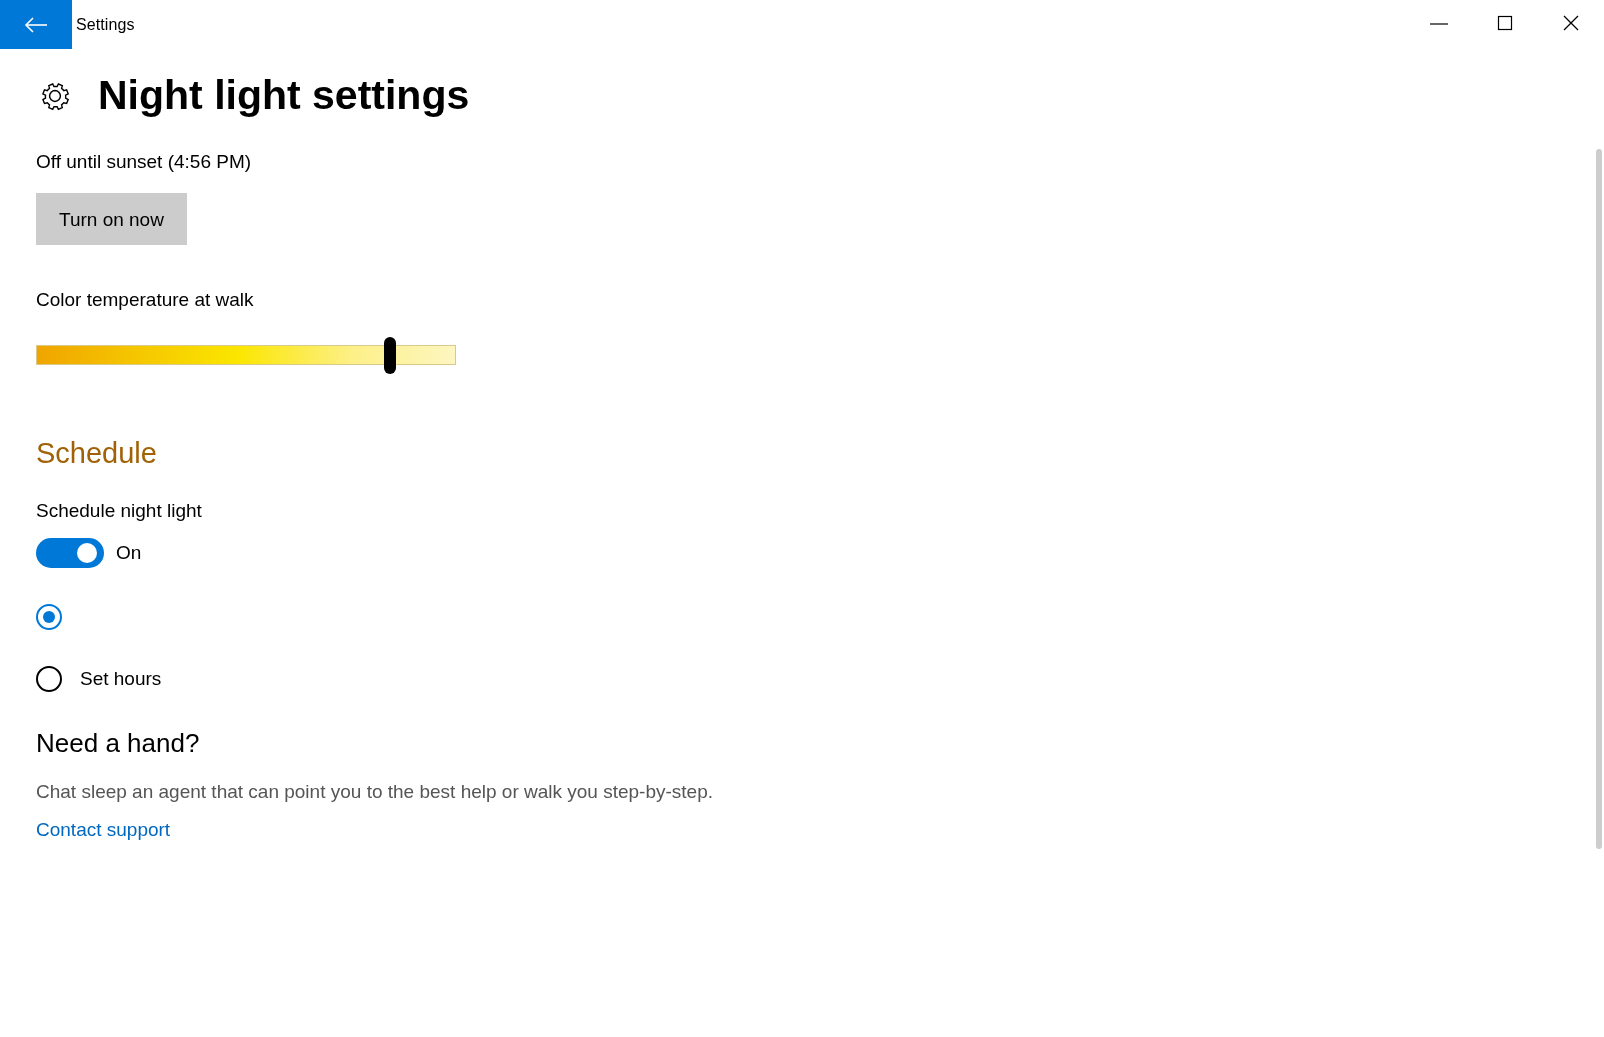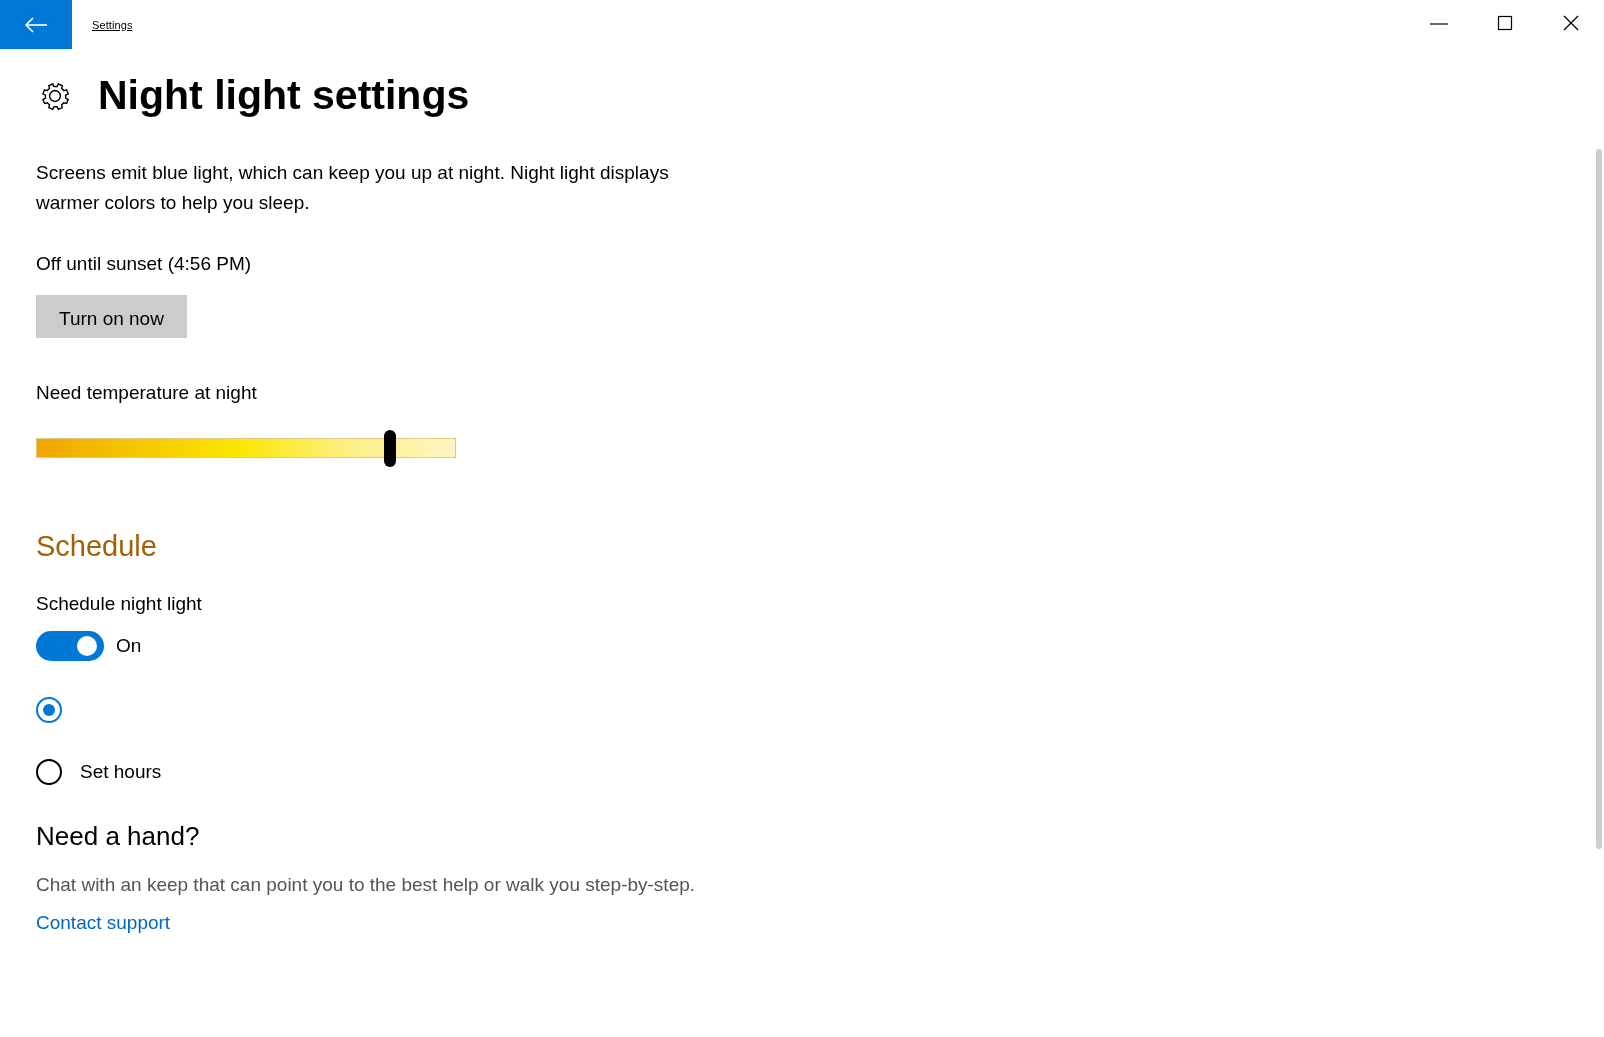--- a/index.html
+++ b/index.html
@@ -33,25 +33,24 @@
     display: flex;
     align-items: center;
     justify-content: center;
     cursor: pointer;
     flex: 0 0 auto;
   }
   .back-button svg { display: block; }
   .title-text {
     display: flex;
     align-items: center;
-    padding-left: 20px;
-    font-size: 11px;
+    padding-left: 4px;
+    font-size: 16px;
     color: #000000;
     letter-spacing: 0.1px;
-    text-decoration: underline;
   }
   .window-controls {
     margin-left: auto;
     display: flex;
     align-items: stretch;
   }
   .win-btn {
     width: 66px;
     height: 49px;
     display: flex;
@@ -101,21 +100,21 @@
   }
 
   .turn-on-btn {
     margin-top: 20px;
     background: #cccccc;
     border: 1px solid #cccccc;
     color: #000000;
     font-family: "Liberation Sans", sans-serif;
     font-size: 19px;
     padding: 0 22px;
-    height: 43px;
+    height: 52px;
     line-height: 45px;
     cursor: pointer;
   }
 
   .section-label {
     margin-top: 44px;
     font-size: 19px;
     color: #000000;
   }
 
@@ -304,27 +303,26 @@
   <div class="page-head">
     <span class="gear">
       <svg width="34" height="34" viewBox="0 0 34 34" fill="none" xmlns="http://www.w3.org/2000/svg">
         <path d="M17 11.6a5.4 5.4 0 1 0 0 10.8 5.4 5.4 0 0 0 0-10.8z" stroke="#000" stroke-width="1.5"></path>
         <path d="M27.6 19.2l2.6 1.3-1.6 3.9-2.8-.7a11 11 0 0 1-2.2 2.2l.7 2.8-3.9 1.6-1.3-2.6a11 11 0 0 1-3.1 0l-1.3 2.6-3.9-1.6.7-2.8a11 11 0 0 1-2.2-2.2l-2.8.7-1.6-3.9 2.6-1.3a11 11 0 0 1 0-3.1l-2.6-1.3 1.6-3.9 2.8.7a11 11 0 0 1 2.2-2.2l-.7-2.8 3.9-1.6 1.3 2.6a11 11 0 0 1 3.1 0l1.3-2.6 3.9 1.6-.7 2.8a11 11 0 0 1 2.2 2.2l2.8-.7 1.6 3.9-2.6 1.3a11 11 0 0 1 0 3.1z" stroke="#000" stroke-width="1.4" fill="none"></path>
       </svg>
     </span>
     <div class="page-title">Night light settings</div>
   </div>
 
-  <div class="desc">Screens emit blue light, which can keep you up at night. Night light displays warmer colors to help you sleep.</div>
 
   <div class="status-line">Off until sunset (4:56 PM)</div>
 
   <button class="turn-on-btn">Turn on now</button>
 
-  <div class="section-label">Need temperature at night</div>
+  <div class="section-label">Color temperature at walk</div>
 
   <div class="slider-wrap">
     <div class="slider-track"></div>
     <div class="slider-thumb"></div>
   </div>
 
   <div class="h2">Schedule</div>
 
   <div class="sub-label">Schedule night light</div>
 
@@ -338,20 +336,20 @@
   <div class="radio-row">
     <div class="radio checked"></div>
   </div>
 
   <div class="radio-row">
     <div class="radio"></div>
     <div class="radio-label">Set hours</div>
   </div>
 
   <div class="h3">Need a hand?</div>
-  <div class="help-text">Chat with an keep that can point you to the best help or walk you step-by-step.</div>
+  <div class="help-text">Chat sleep an agent that can point you to the best help or walk you step-by-step.</div>
   <a class="link">Contact support</a>
 
 </div>
 
 <div class="scrollbar">
   <div class="thumb"></div>
 </div>
 
 </body></html>

